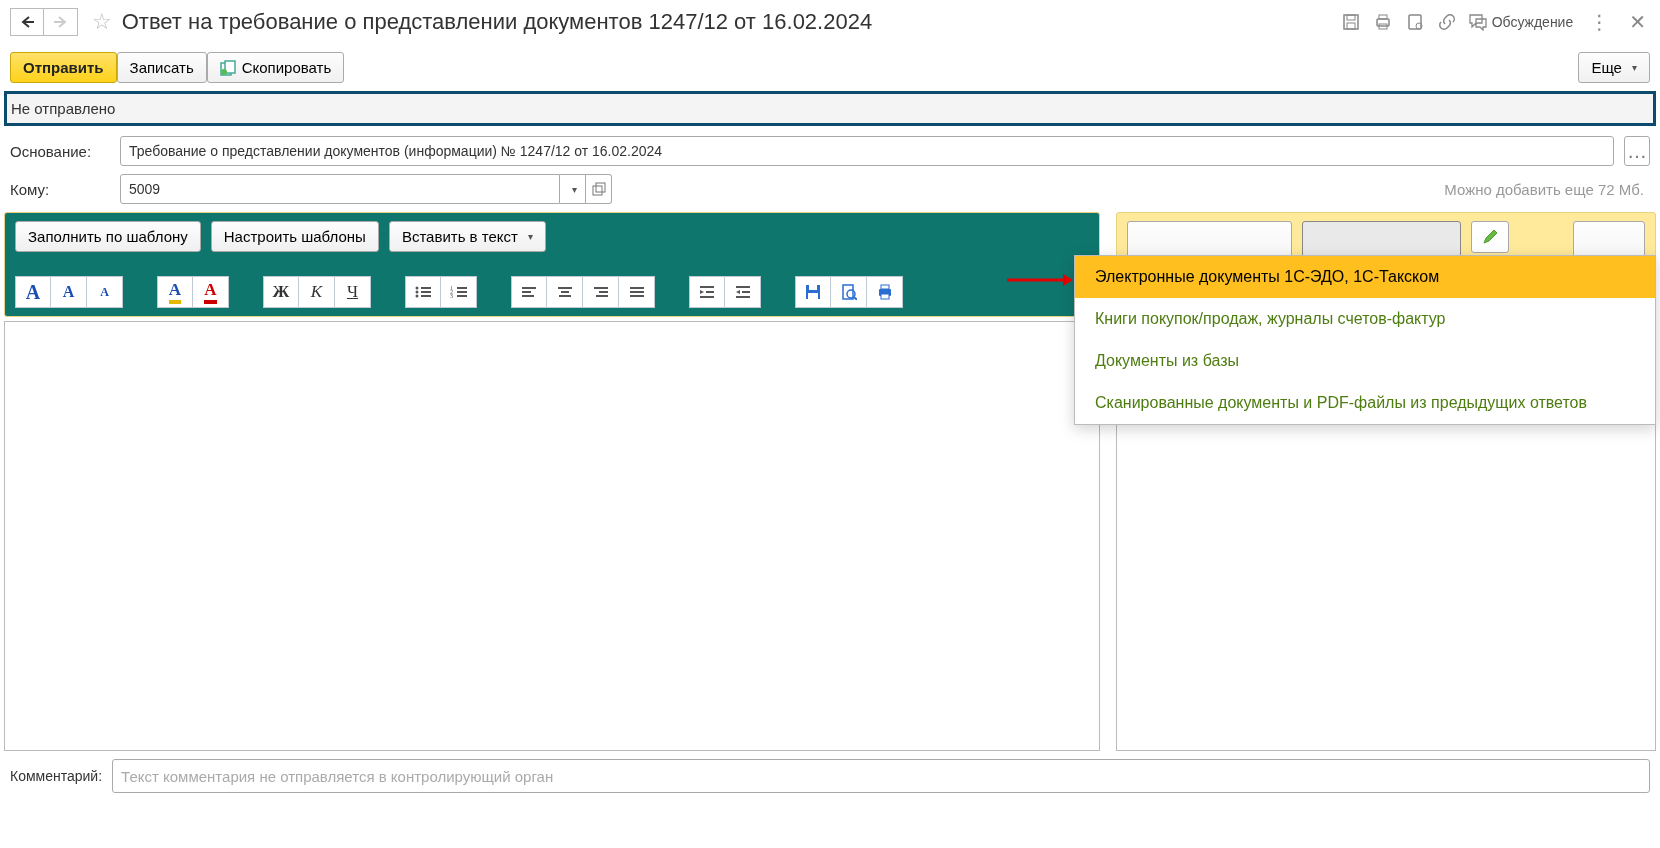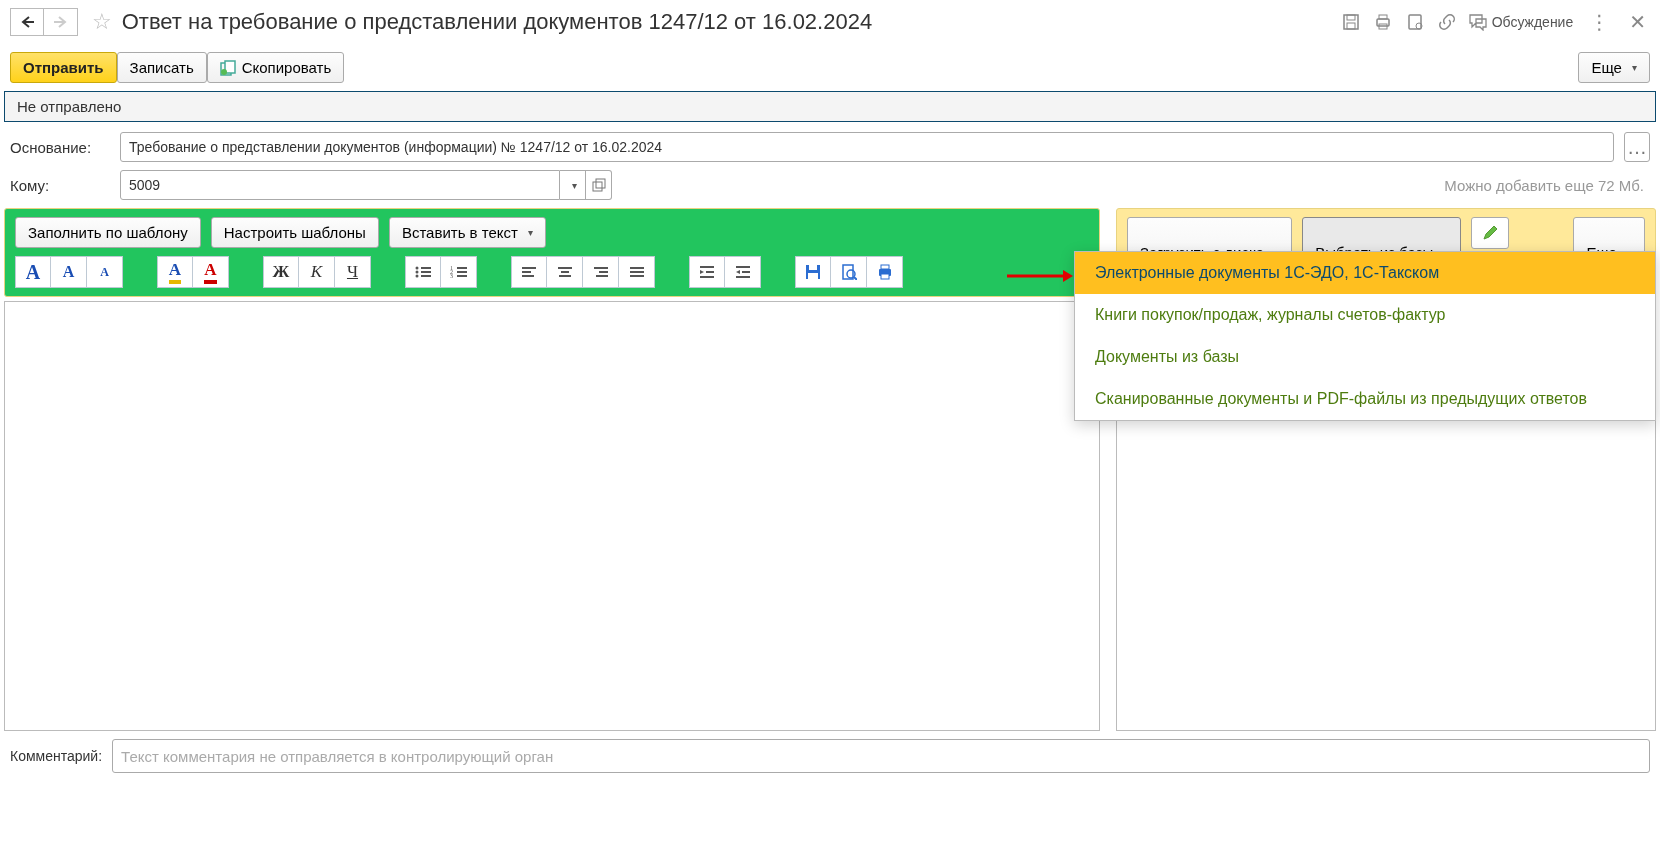--- a/index.html
+++ b/index.html
@@ -54,24 +54,24 @@
     background: linear-gradient(#ffe168,#ffd21a);
     border-color:#c9a80b;
     font-weight:bold;
     color:#222;
   }
   .spacer { flex:1; }
   .caret { font-size:10px; margin-left:4px; color:#555; }
 
   .status-bar {
     background:#f4f4f4;
-    padding:6px 12px;
+    padding:6px 4px;
     font-size:15px;
     color:#333;
-    border:1px solid #0c4a6e;
+    border:3px solid #0c4a6e;
     margin:0 4px 6px 4px;
   }
 
   .form-row { display:flex; align-items:center; padding:4px 10px; gap:10px; }
   .form-row label { width:100px; color:#333; font-size:15px; }
   .input-like {
     flex:1;
     border:1px solid #aaa;
     border-radius:3px;
     background:#fff;
@@ -108,21 +108,21 @@
   }
   .komu-btn + .komu-btn { border-radius:0 3px 3px 0; }
   .attach-hint { margin-left:auto; color:#999; font-size:15px; padding-right:6px;}
 
   .toolzone {
     display:flex;
     gap:16px;
     padding:0 4px;
     margin-top:4px;
   }
-  .tool-left { flex:1; background:#22c55e; border-radius:3px; padding:8px 10px; display:flex; flex-direction:column; gap:8px; border:1px solid #e8d380;}
+  .tool-left { flex:1; background:#0f766e; border-radius:3px; padding:8px 10px; display:flex; flex-direction:column; gap:24px; border:1px solid #e8d380;}
   .tool-right { width:540px; background:#ffe99a; border-radius:3px; padding:8px 10px; display:flex; gap:10px; border:1px solid #e8d380; position:relative;}
   .tool-row { display:flex; align-items:center; gap:10px; flex-wrap:wrap;}
   .fmt-group { display:flex; gap:0; }
   .fmt-btn {
     width:36px; height:32px;
     border:1px solid #bec9d4;
     background:#fff;
     display:flex; align-items:center; justify-content:center;
     cursor:pointer;
     font-family: 'Times New Roman', serif;
@@ -146,21 +146,21 @@
     border:1px solid #bbb;
     box-shadow:0 4px 14px rgba(0,0,0,0.18);
     z-index:10;
   }
   .dropdown-item {
     padding:12px 20px;
     font-size:16px;
     cursor:pointer;
     color:#4d7c0f;
   }
-  .dropdown-item.active { background:#ffbf1f; color:#0c4a6e; }
+  .dropdown-item.active { background:#ffbf1f; color:#000000; }
 
   .arrow-annot {
     position:absolute;
     left:-70px;
     top:14px;
     width:70px;
     height:20px;
     pointer-events:none;
   }
   .pencil-btn{

